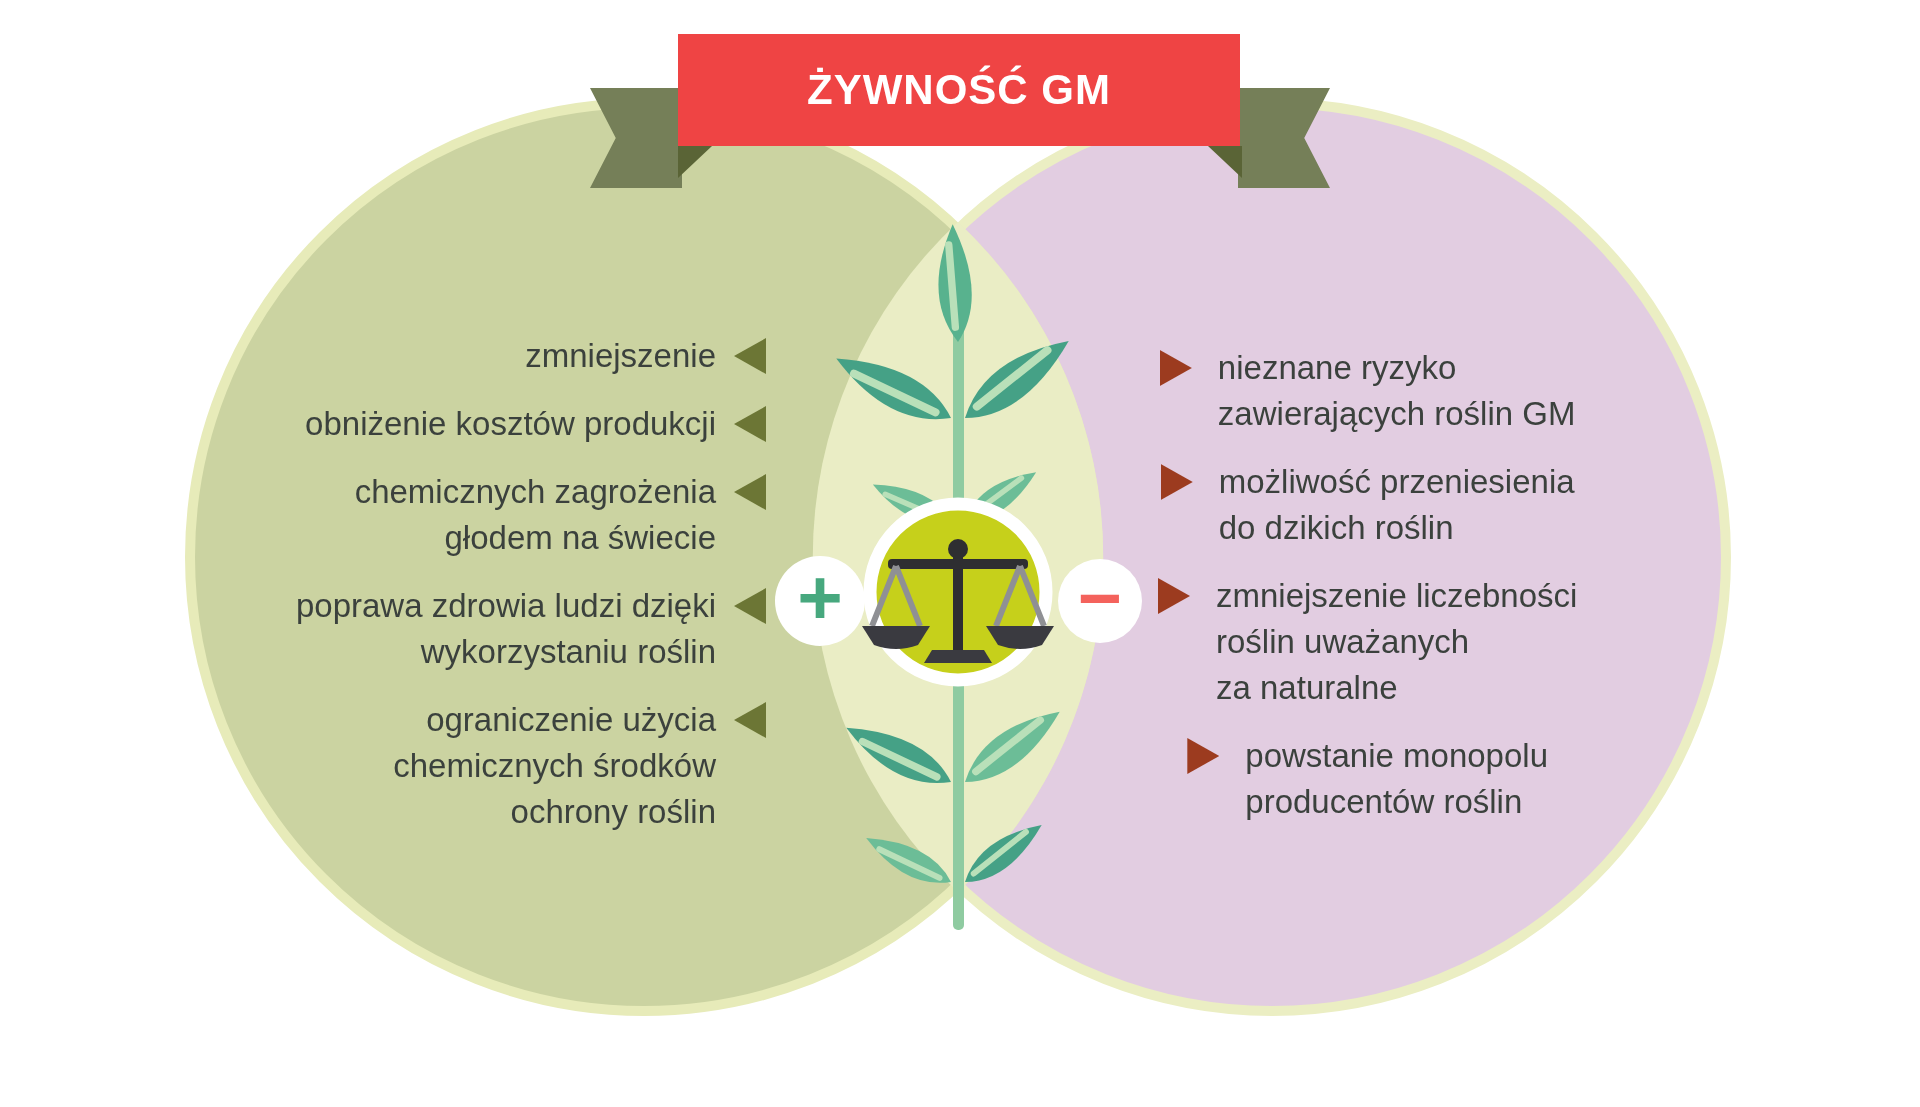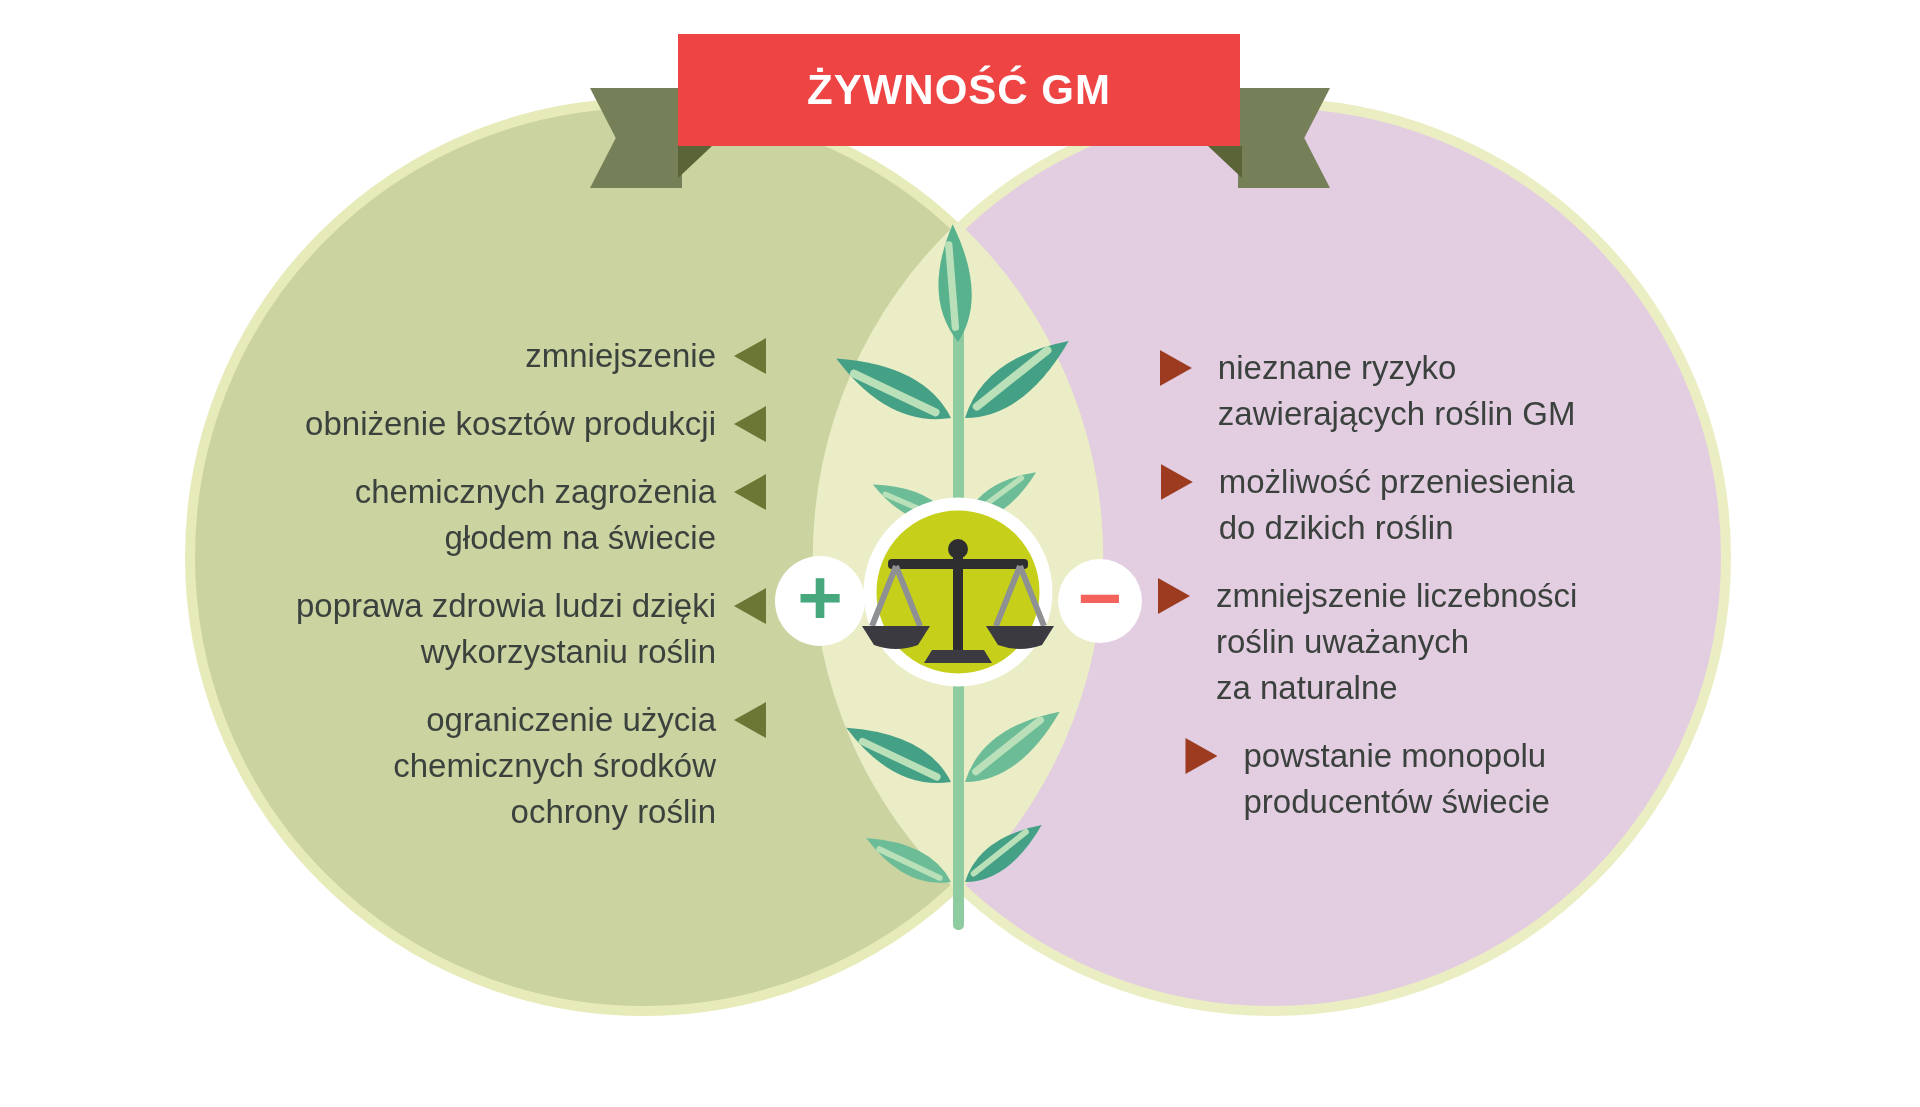--- a/index.html
+++ b/index.html
@@ -164,21 +164,21 @@
       <div>
         <div>zmniejszenie liczebności</div>
         <div>roślin uważanych</div>
         <div>za naturalne</div>
       </div>
     </div>
     <div class="item">
       <span class="tri tri-right"></span>
       <div>
         <div>powstanie monopolu</div>
-        <div>producentów świecie</div>
+        <div>producentów roślin</div>
       </div>
     </div>
   </div>
 
   <div class="banner-wrap">
     <div class="ribbon-tail left"></div>
     <div class="ribbon-tail right"></div>
     <div class="ribbon-fold left"></div>
     <div class="ribbon-fold right"></div>
     <div class="banner">

